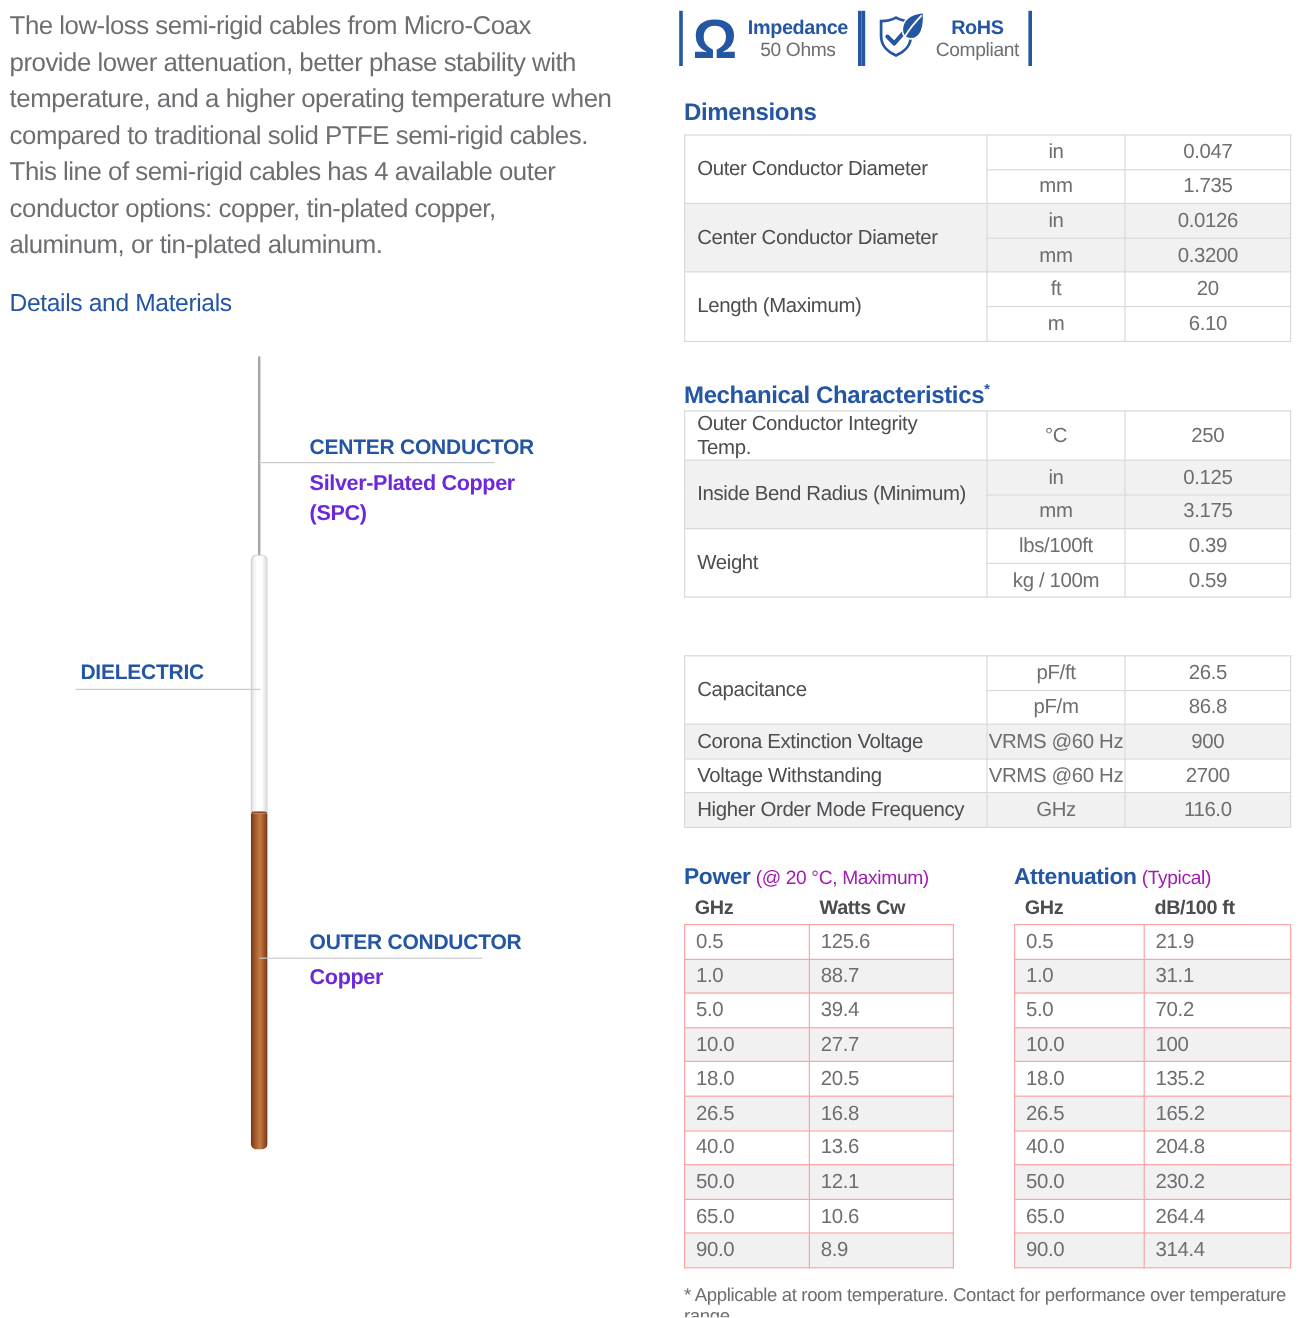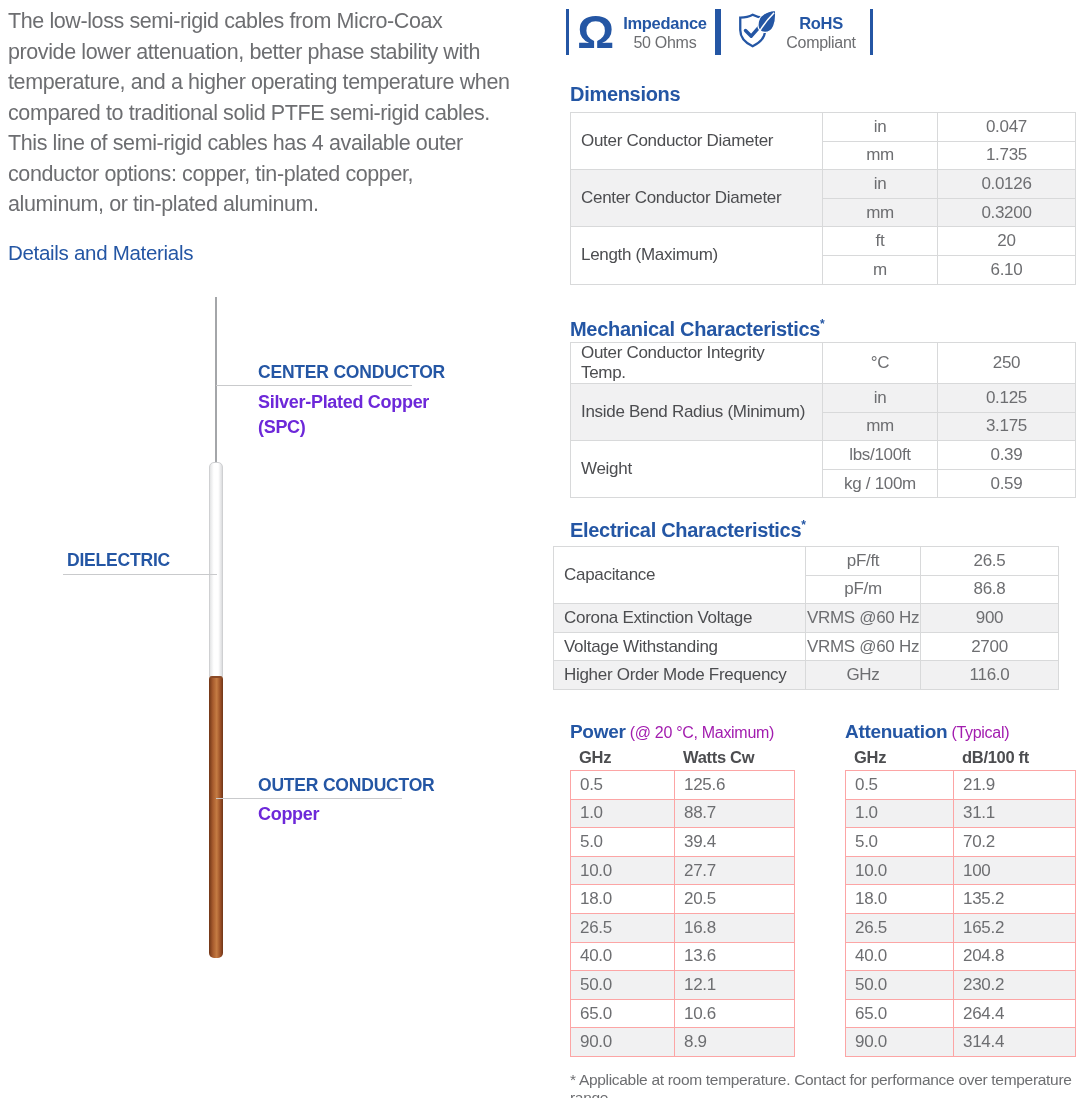--- a/index.html
+++ b/index.html
@@ -16,21 +16,21 @@
     position:absolute; left:8px; top:241px;
     font-size:20.5px; font-weight:normal; color:#2456a4; letter-spacing:-0.3px;
   }
 
   
   .badges { position:absolute; left:566px; top:8px; height:48px; display:flex; align-items:center; }
   .vbar { width:3px; height:46px; background:#2456a4; flex:none; }
   .badge { display:flex; align-items:center; justify-content:center; gap:9px; }
   .badge.b1 { width:146px; }
   .badge.b2 { width:219px; }
-  .badge.b3 { width:149px; }
+  .badge.b3 { width:136px; }
   .badge-text { text-align:center; }
   .badge-title { font-size:16.5px; font-weight:bold; color:#2456a4; letter-spacing:-0.3px; line-height:20px; }
   .badge-sub { font-size:16px; color:#6d6e71; letter-spacing:-0.3px; line-height:19px; }
   .omega { font-size:46px; font-weight:bold; color:#2456a4; line-height:44px; }
 
   
   .sec-h { position:absolute; font-size:20px; font-weight:bold; color:#2456a4; letter-spacing:-0.3px; }
   .sec-h sup { font-size:12px; }
 
   
@@ -189,22 +189,21 @@
           <td class="unit">lbs/100ft</td>
           <td class="val">0.39</td>
         </tr>
         <tr>
           <td class="unit">kg / 100m</td>
           <td class="val">0.59</td>
         </tr>
       </tbody>
   </table>
 
-  <div class="sec-h" style="left:570px; top:518px;"><span>Electrical Characteristics</span><sup>*</sup></div>
-  <table class="spec" style="left:553px; top:546px;">
+  <table class="spec" style="left:570px; top:546px;">
     <colgroup>
         <col style="width:252px">
         <col style="width:115px">
         <col style="width:138px">
       </colgroup>
     <tbody>
         <tr>
           <td class="lbl" rowspan="2">Capacitance</td>
           <td class="unit">pF/ft</td>
           <td class="val">26.5</td>

